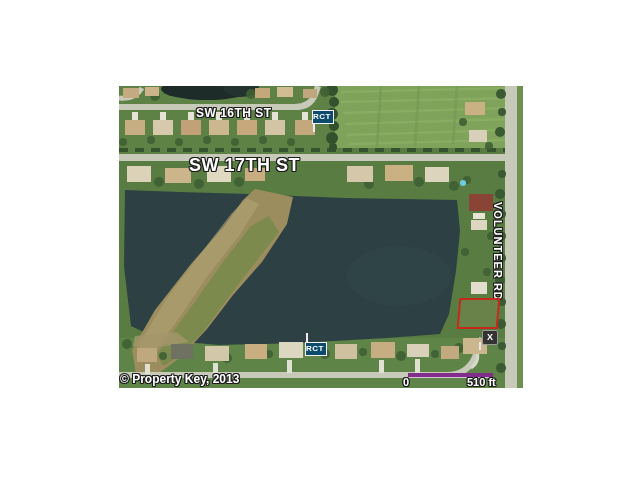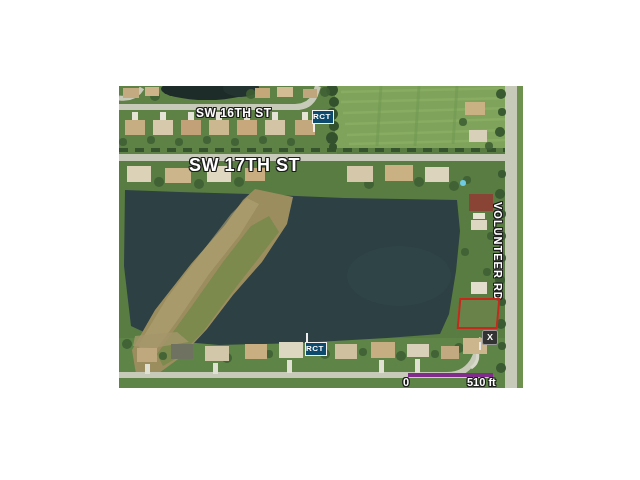--- a/index.html
+++ b/index.html
@@ -220,14 +220,15 @@
     <div class="sign" id="sign-top">RCT</div>
     <div class="sign" id="sign-bottom">RCT</div>
 
     <div class="parcel"></div>
     <div class="xmarker">X</div>
 
     <div class="scalebar"></div>
     <div class="scale-label outline-text" id="scale-zero">0</div>
     <div class="scale-label outline-text" id="scale-end">510 ft</div>
 
+    <div class="copyright outline-text">© Property Key, 2013</div>
   </div>
 </div>
 
 </body></html>

